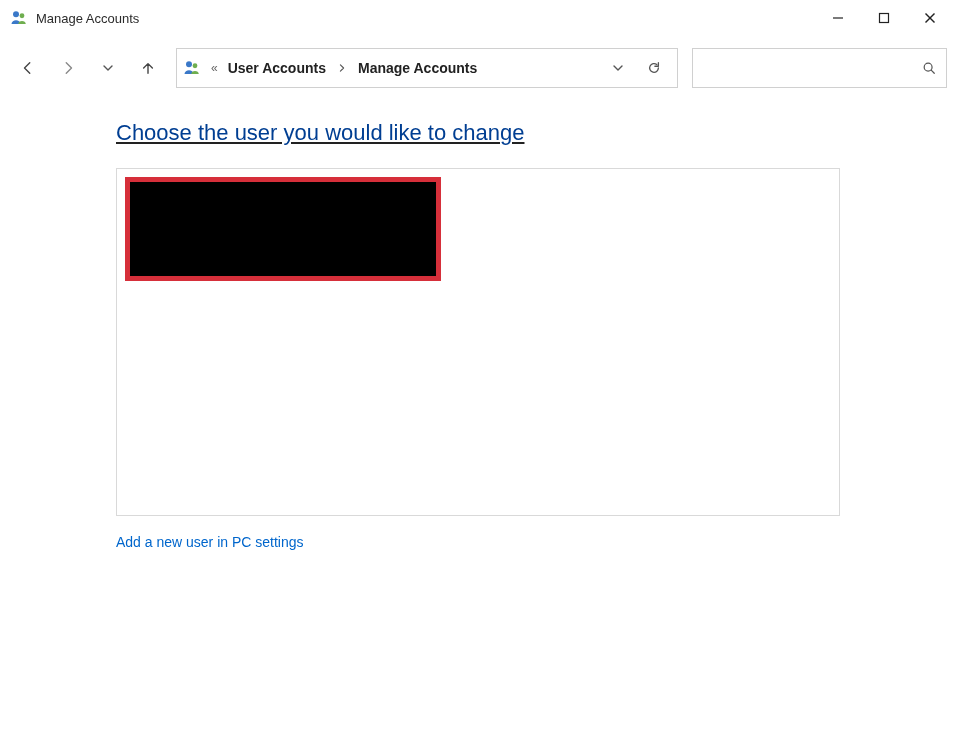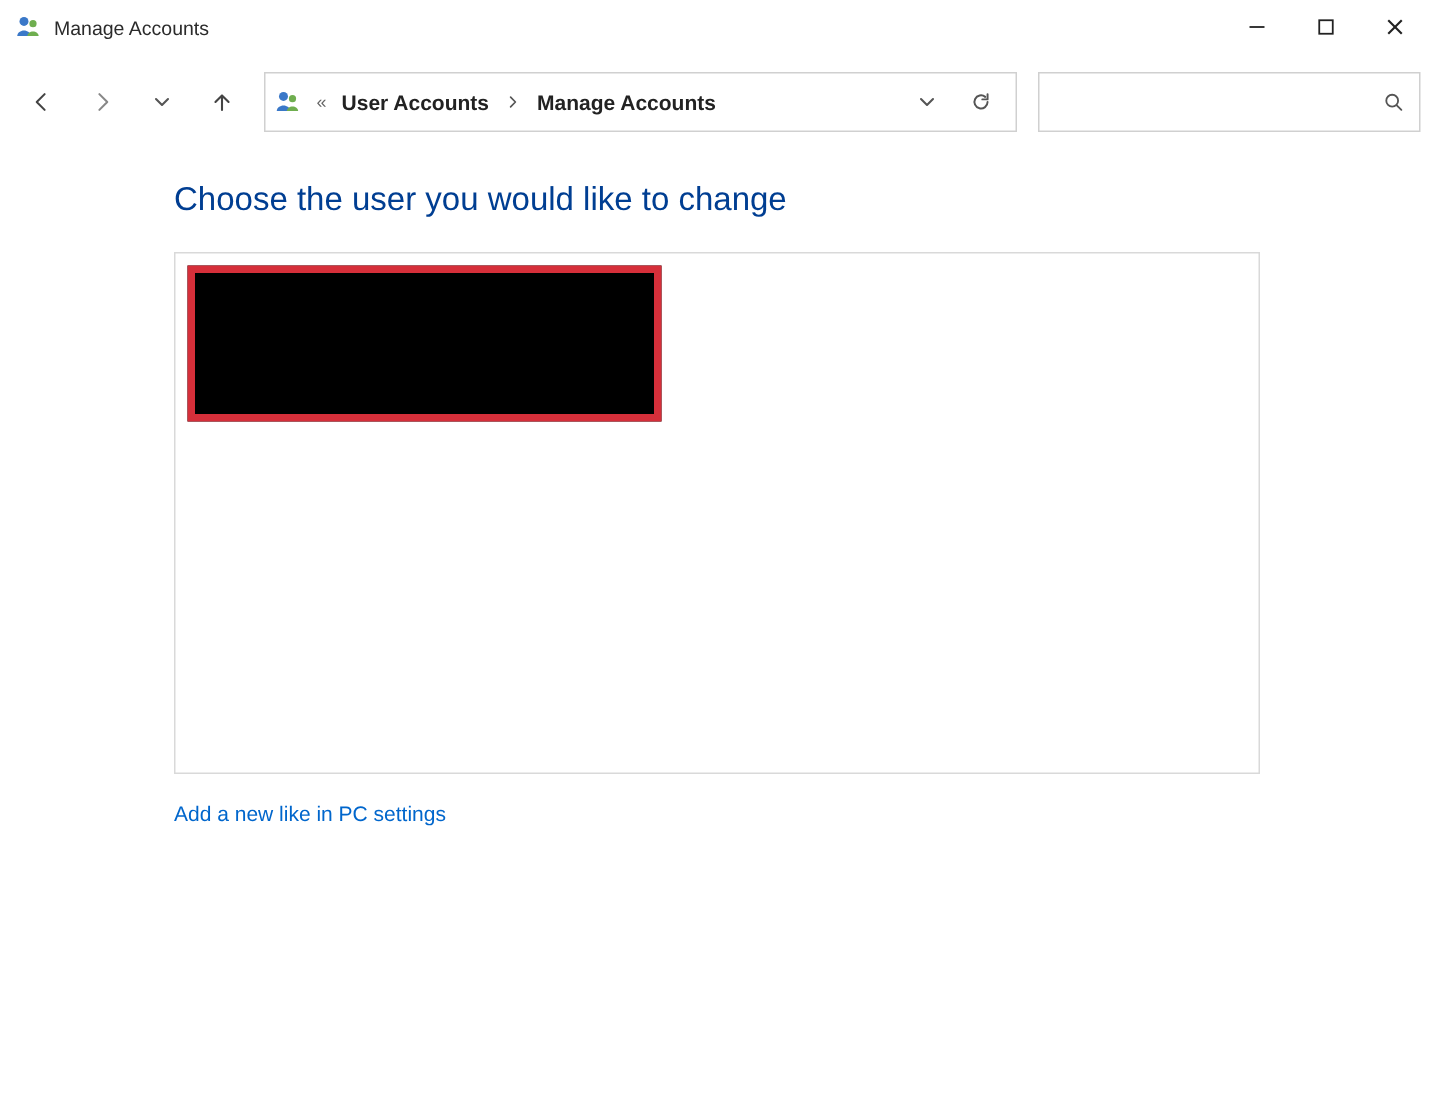--- a/index.html
+++ b/index.html
@@ -118,20 +118,21 @@
     position: absolute;
     right: 10px;
     color: #555;
     display:flex;
   }
   .search-box .search-icon svg { width:14px; height:14px; }
 
   
   .content {
     padding: 30px 0 0 116px;
+    text-decoration: underline;
   }
   .heading {
     font-size: 22px;
     font-weight: 400;
     color: #003e92;
   }
   .accounts-box {
     margin-top: 22px;
     width: 724px;
     height: 348px;
@@ -253,14 +254,14 @@
   </div>
 </div>
 
 <div class="content">
   <div class="heading">Choose the user you would like to change</div>
 
   <div class="accounts-box">
     <div class="account-tile"></div>
   </div>
 
-  <a class="add-link">Add a new like in PC settings</a>
+  <a class="add-link">Add a new user in PC settings</a>
 </div>
 
 </body></html>

